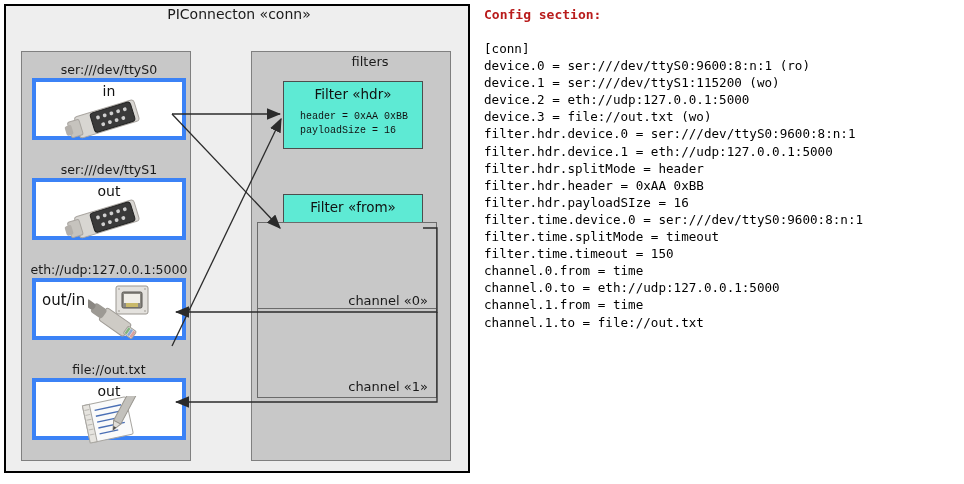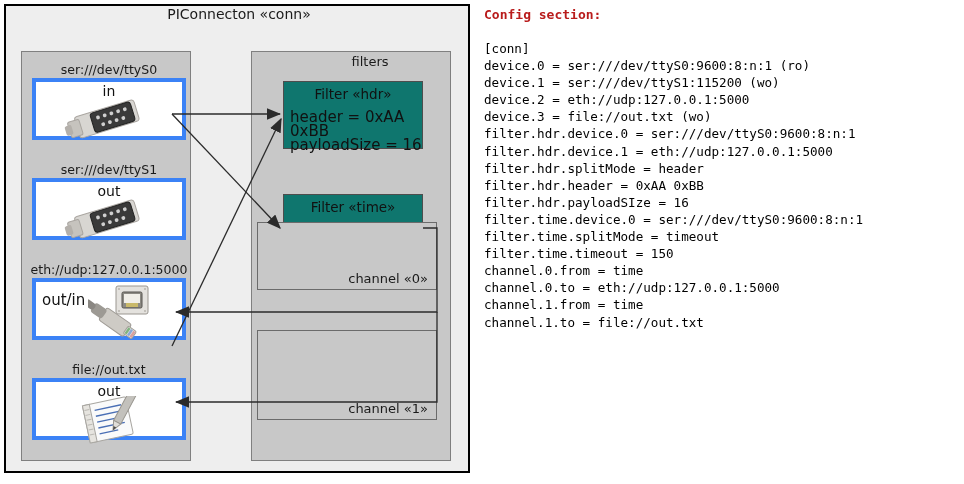--- a/index.html
+++ b/index.html
@@ -46,28 +46,28 @@
   }
   .device-dir{
     position:absolute;left:0;top:1px;width:100%;text-align:center;
     font-size:14px;color:#111111;z-index:2;
   }
   .device-dir.leftal{text-align:left;padding-left:6px;font-size:15px;margin-top:8px;}
   .icon-art{position:absolute;}
 
   
   .filter-box{
-    position:absolute;background:#0f766e;border:1px solid #4d4d4d;
+    position:absolute;background:#5eead4;border:1px solid #4d4d4d;
     box-sizing:border-box;
   }
   .filter-title{
     text-align:center;font-size:13.5px;color:#111111;padding-top:4px;
   }
   .filter-attrs{
-    font-size:15px;color:#111111;padding:8px 0 0 6px;line-height:14px;
+    font-size:10px;color:#111111;padding:8px 0 0 16px;line-height:14px;font-family:Liberation Mono, monospace;
   }
 
   
   .channel-box{
     position:absolute;background:#c8c8c8;border:1px solid #6b6b6b;
     box-sizing:border-box;
   }
   .channel-label{
     position:absolute;right:8px;bottom:3px;font-size:13px;color:#1a1a1a;
     white-space:nowrap;
@@ -213,29 +213,29 @@
     </div>
   </div>
 
   <div class="filter-box" style="left:277px;top:75px;width:140px;height:68px;">
     <div class="filter-title">Filter «hdr»</div>
     <div class="filter-attrs">header = 0xAA 0xBB</div>
     <div class="filter-attrs" style="padding-top:0;">payloadSize = 16</div>
   </div>
 
   <div class="filter-box" style="left:277px;top:188px;width:140px;height:68px;">
-    <div class="filter-title">Filter «time»</div>
+    <div class="filter-title">Filter «from»</div>
     <div class="filter-attrs">timeout = 150 ms</div>
   </div>
 
-  <div class="channel-box" style="left:251px;top:216px;width:180px;height:68px;">
+  <div class="channel-box" style="left:251px;top:216px;width:180px;height:90px;">
     <div class="channel-label">channel «0»</div>
   </div>
 
-  <div class="channel-box" style="left:251px;top:324px;width:180px;height:90px;">
+  <div class="channel-box" style="left:251px;top:302px;width:180px;height:90px;">
     <div class="channel-label">channel «1»</div>
   </div>
 
   <svg id="connectors">
     <defs>
       <marker id="ah" markerWidth="11" markerHeight="9" refX="10" refY="4.5" orient="auto">
         <path d="M0,0 L11,4.5 L0,9 z" fill="#2b2b2b"></path>
       </marker>
     </defs>
 

